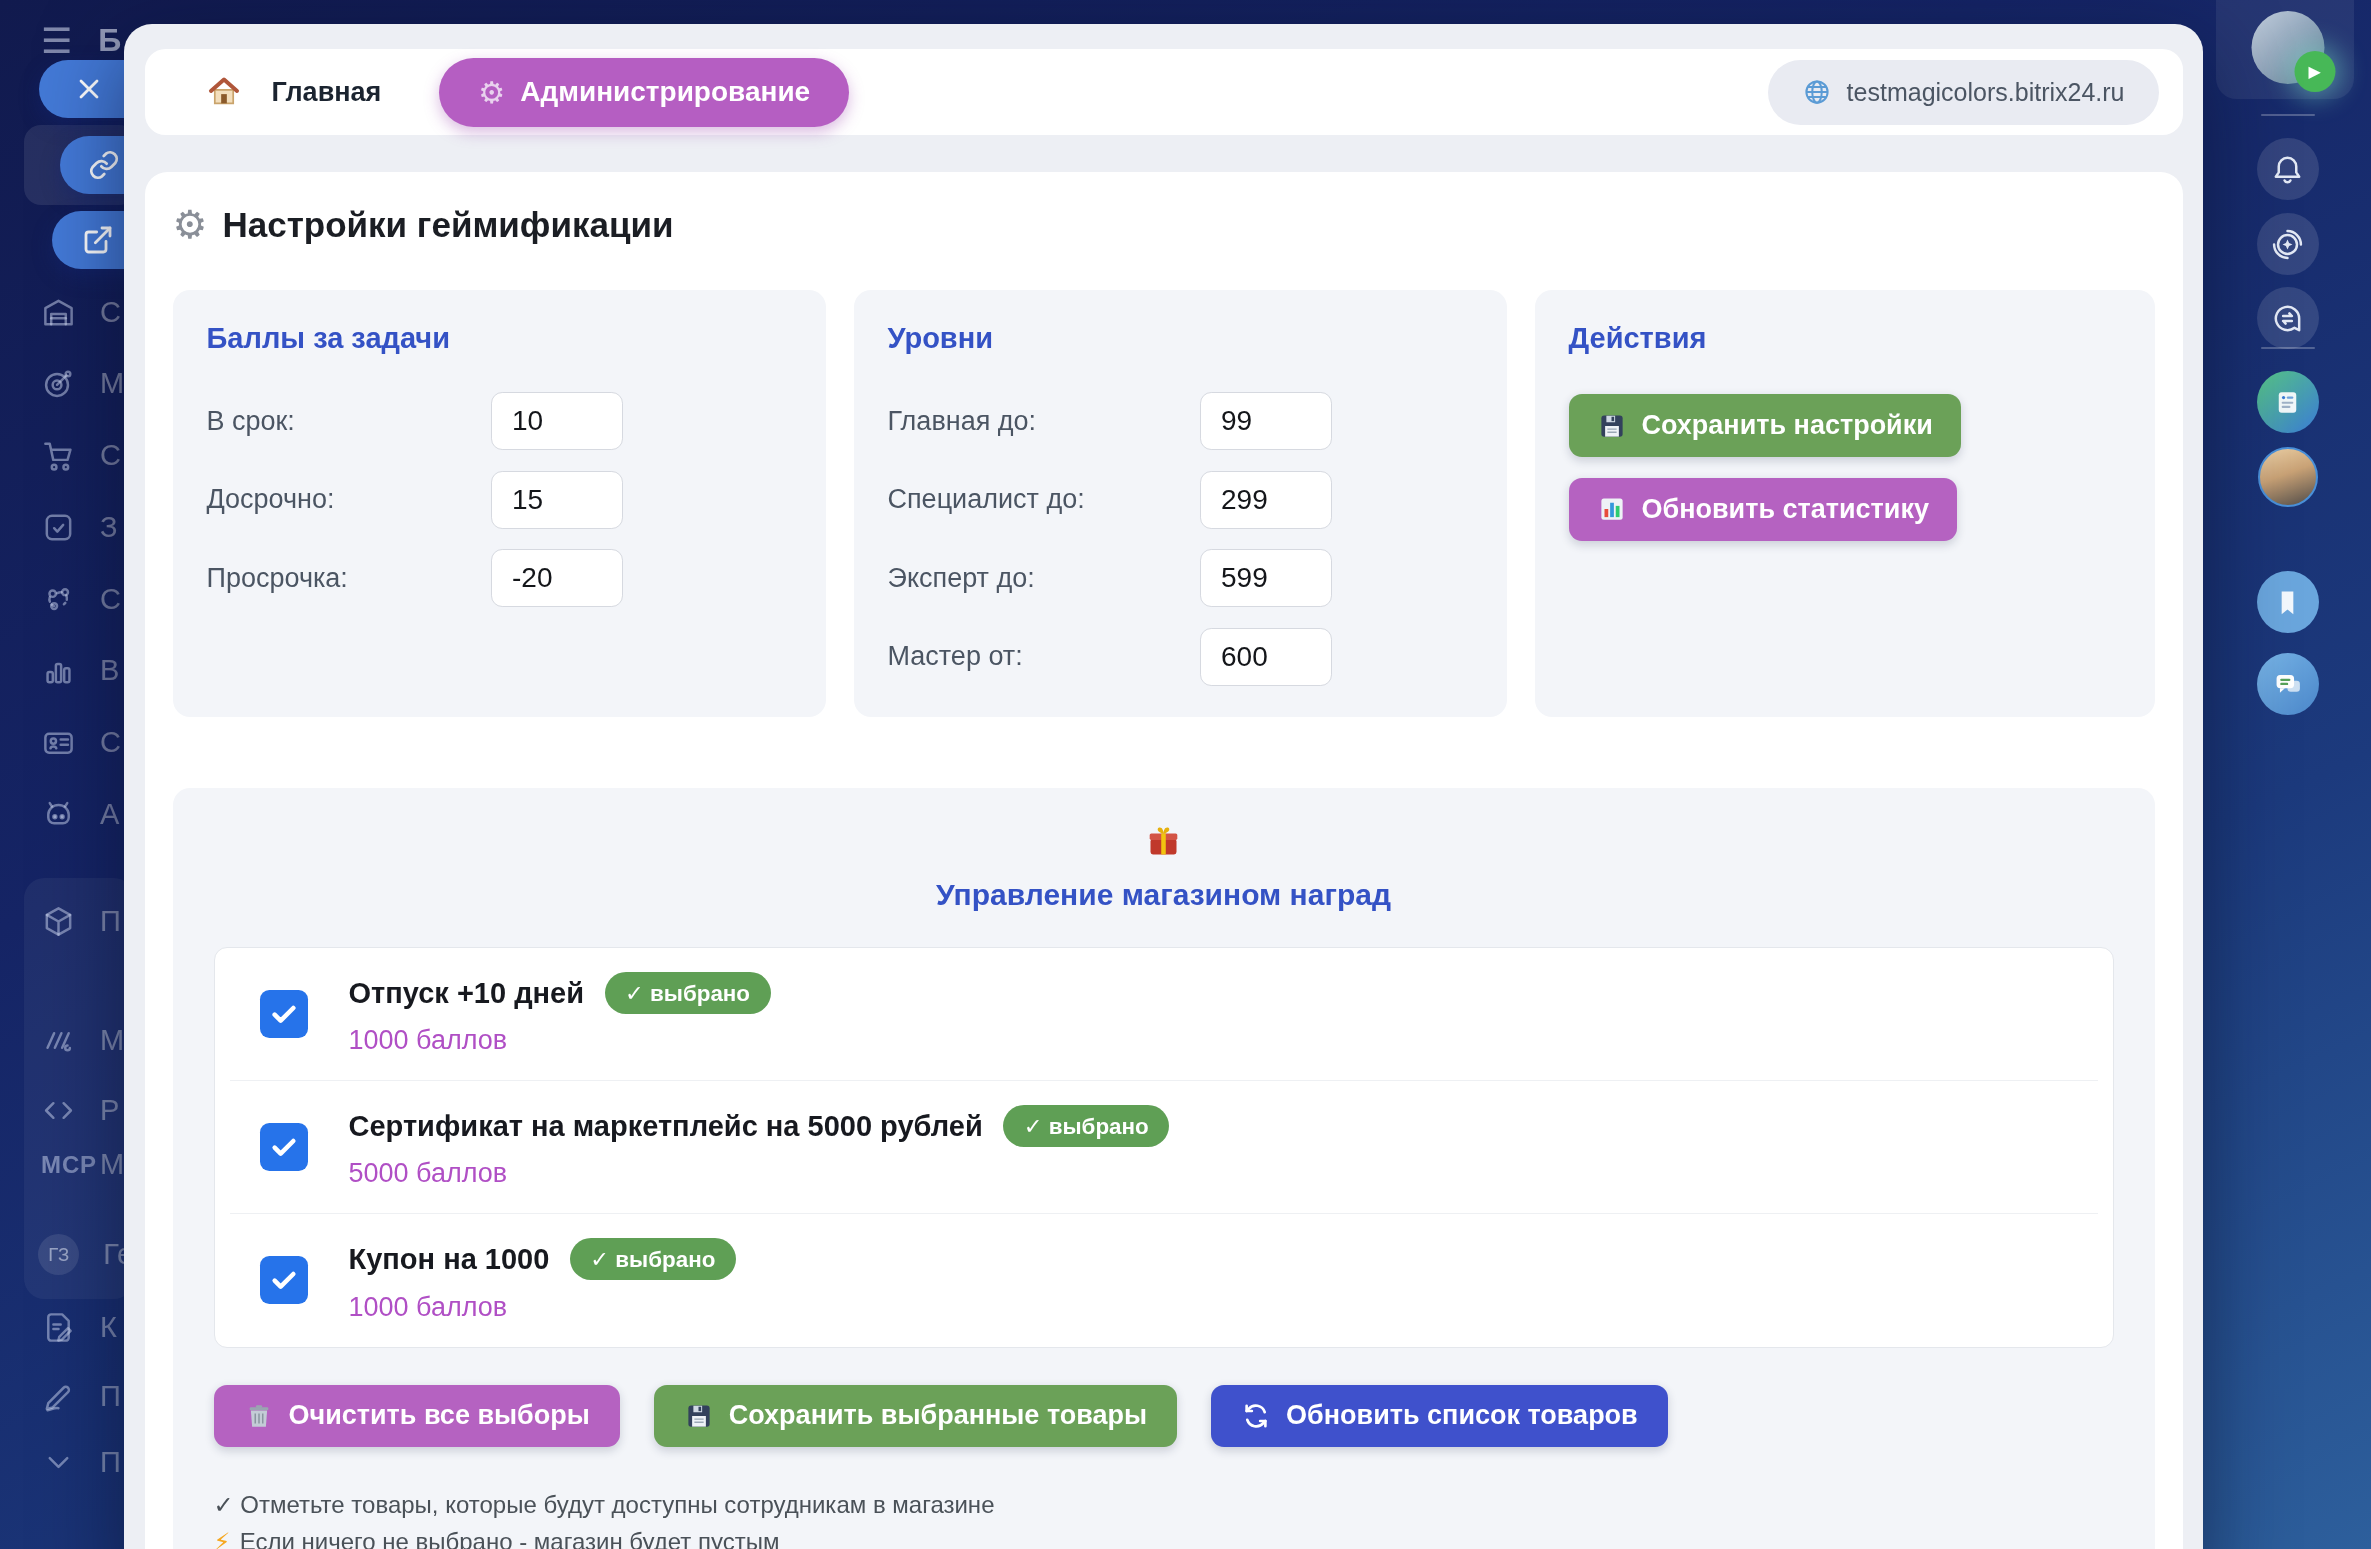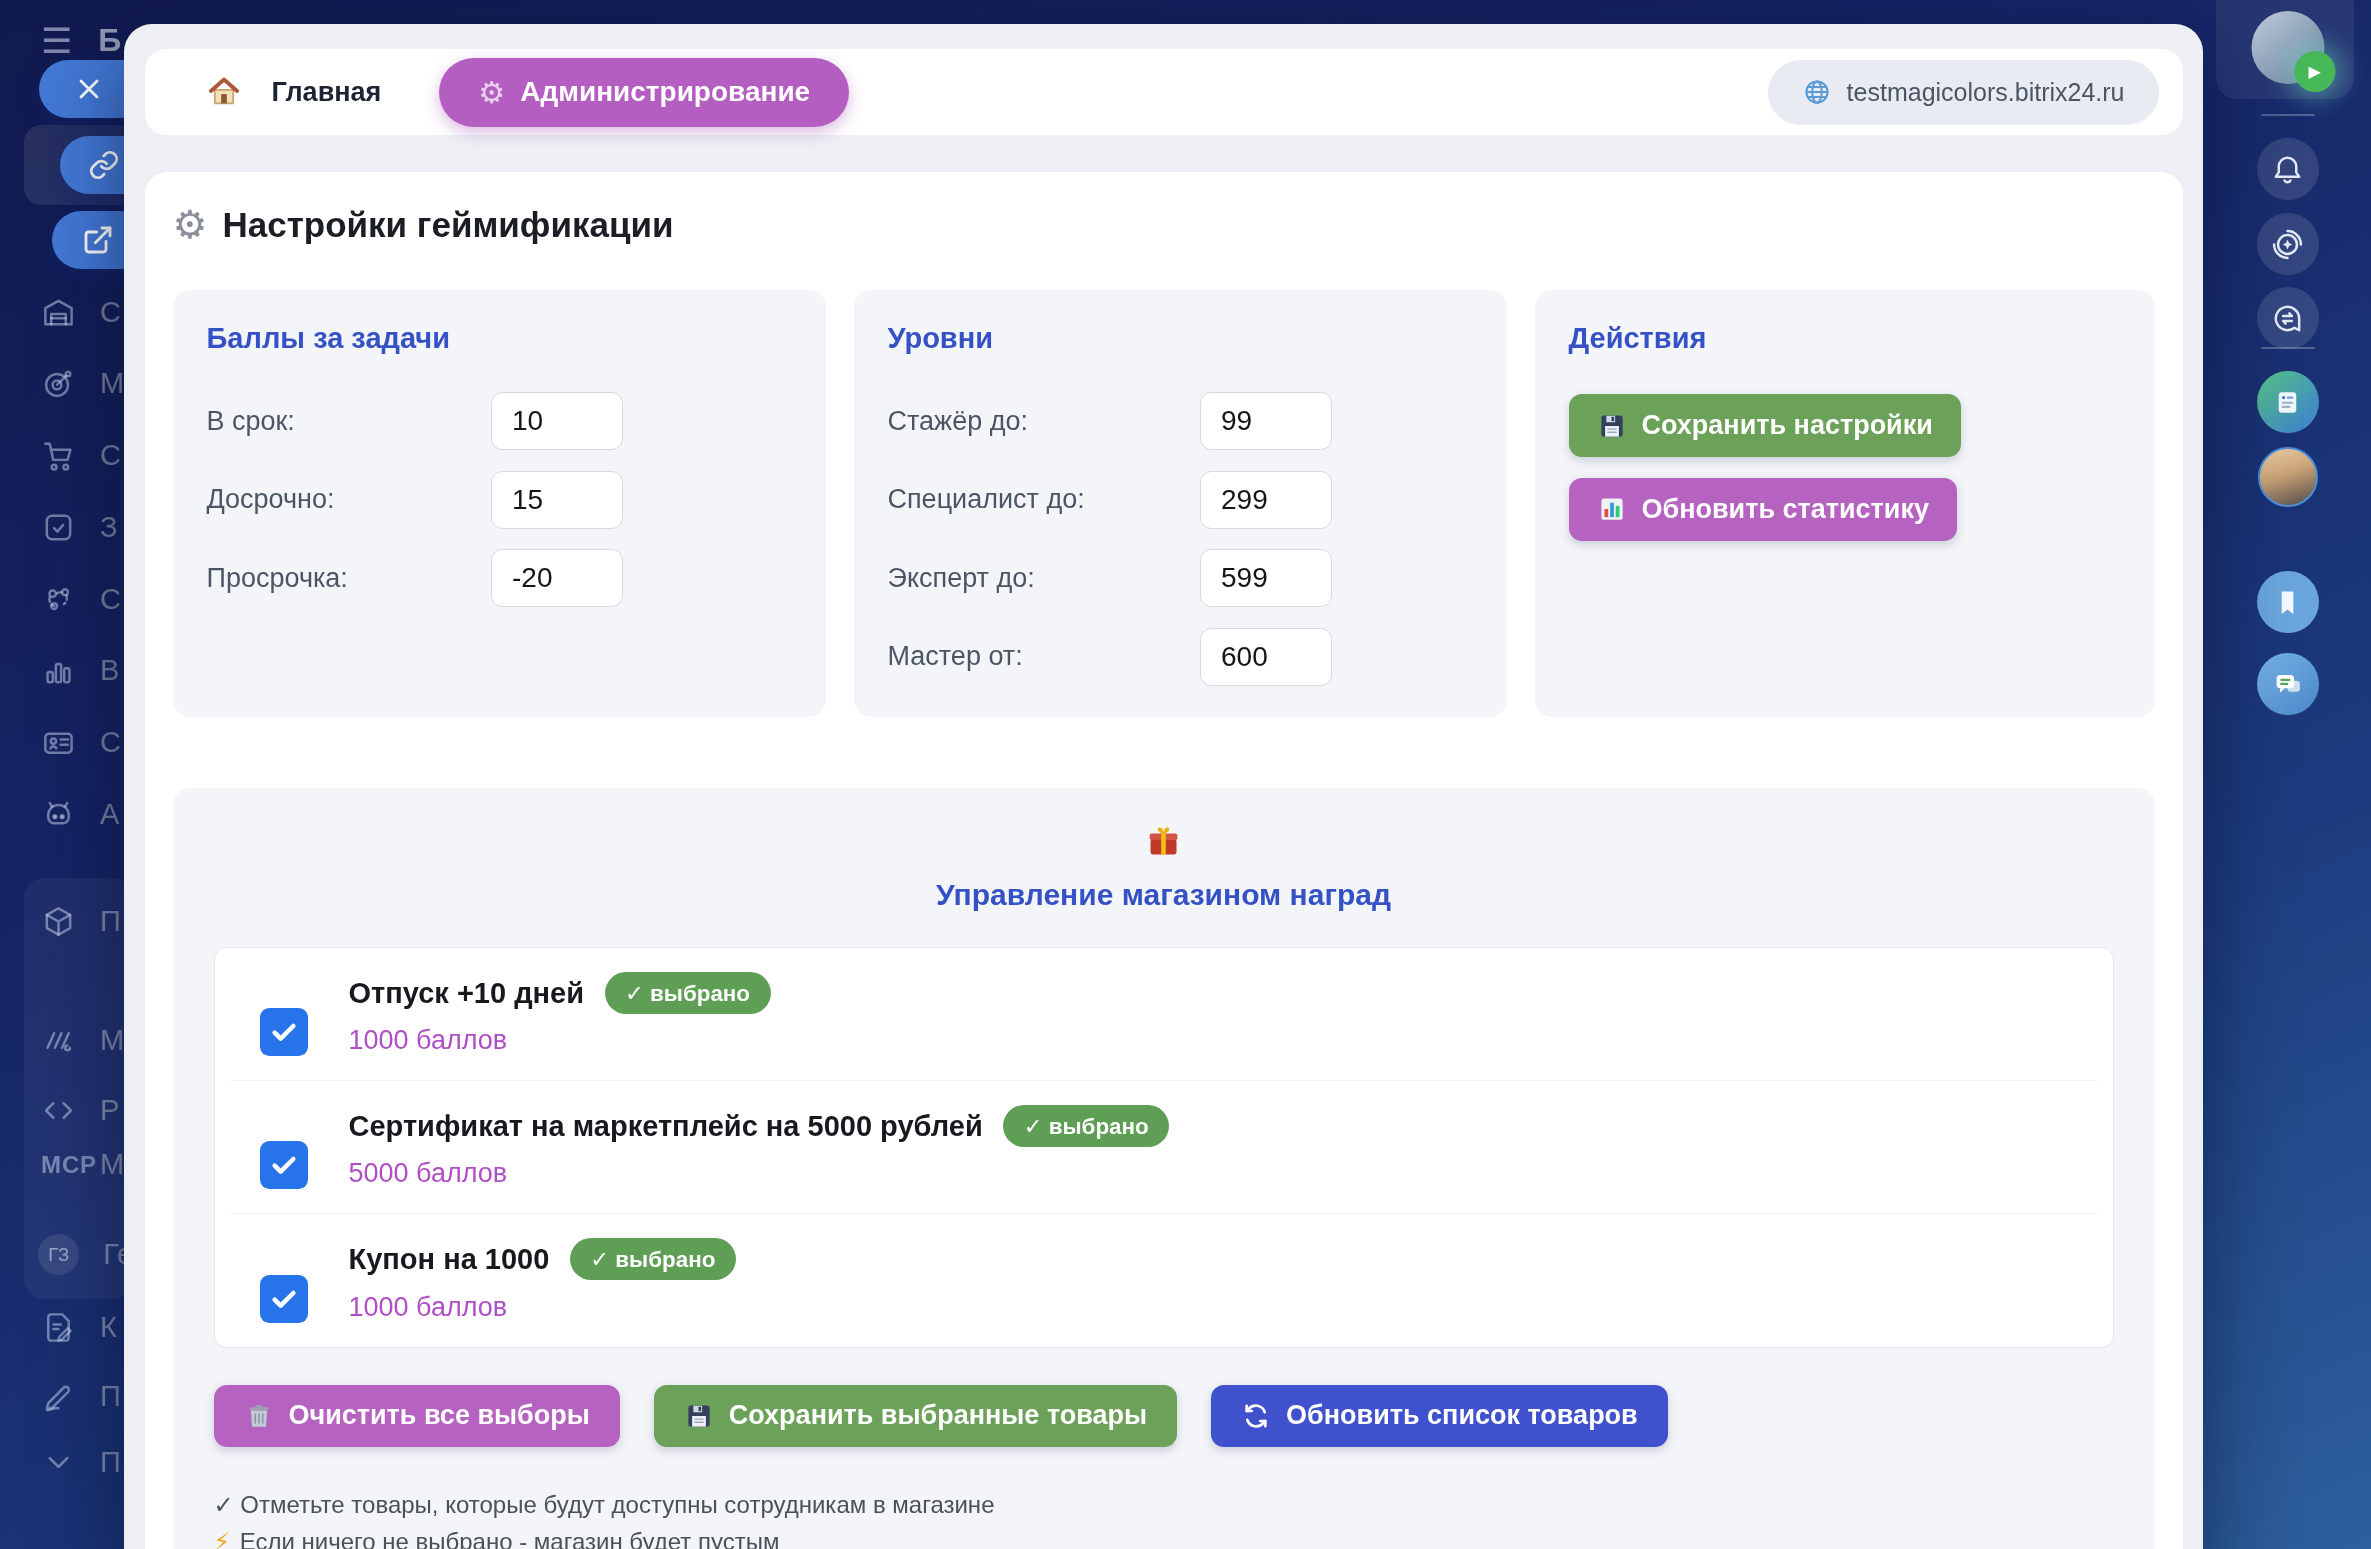--- a/index.html
+++ b/index.html
@@ -94,21 +94,21 @@
   .btn-green { background:#6ba158; }
   .btn-purple { background:#b562c1; }
   .btn-blue { background:#3f51cc; }
   .act-btn svg, .shop-btn svg { width:30px; height:30px; flex:none; }
 
   .shop { margin-top:71px; background:#f3f5f9; border-radius:17px; padding:34px 41px 26px; }
   .shop h2 { display:flex; align-items:center; gap:17px; font-size:30px;flex-direction:column; }
   .shop h2 svg { width:39px; height:39px; }
   .shop-card { margin-top:35px; background:#fff; border:1.9px solid #e4e7ec; border-radius:13px;
     padding:0 15px; }
-  .shop-row { display:flex; align-items:flex-end; padding:24px 17px 24px 30px; }
+  .shop-row { display:flex; align-items:center; padding:24px 17px 24px 30px; }
   .shop-row + .shop-row { border-top:1.9px solid #eef0f3; }
   .checkbox { width:48px; height:48px; background:#2673ea; border-radius:9.3px; flex:none;
     display:flex; align-items:center; justify-content:center; cursor:pointer; }
   .checkbox svg { width:32px; height:32px; stroke:#fff; stroke-width:3.4; fill:none;
     stroke-linecap:round; stroke-linejoin:round; }
   .row-text { margin-left:41px; }
   .row-line1 { display:flex; align-items:center; gap:20.5px; }
   .item-name { font-size:29px; font-weight:600; color:#17191f; }
   .badge { background:#5f9f55; color:#fff; font-size:22.4px; font-weight:600;
     border-radius:931px; padding:7.5px 20.5px; }
@@ -379,21 +379,21 @@
           </div>
           <div class="field">
             <span class="f-label">Просрочка:</span>
             <input class="f-input" value="-20" style="">
           </div>
         </div>
 
         <div class="panel panel-levels">
           <h2>Уровни</h2>
           <div class="field">
-            <span class="f-label">Стажёр до:</span>
+            <span class="f-label">Главная до:</span>
             <input class="f-input" value="99" style="">
           </div>
           <div class="field">
             <span class="f-label">Специалист до:</span>
             <input class="f-input" value="299" style="">
           </div>
           <div class="field">
             <span class="f-label">Эксперт до:</span>
             <input class="f-input" value="599" style="">
           </div>

